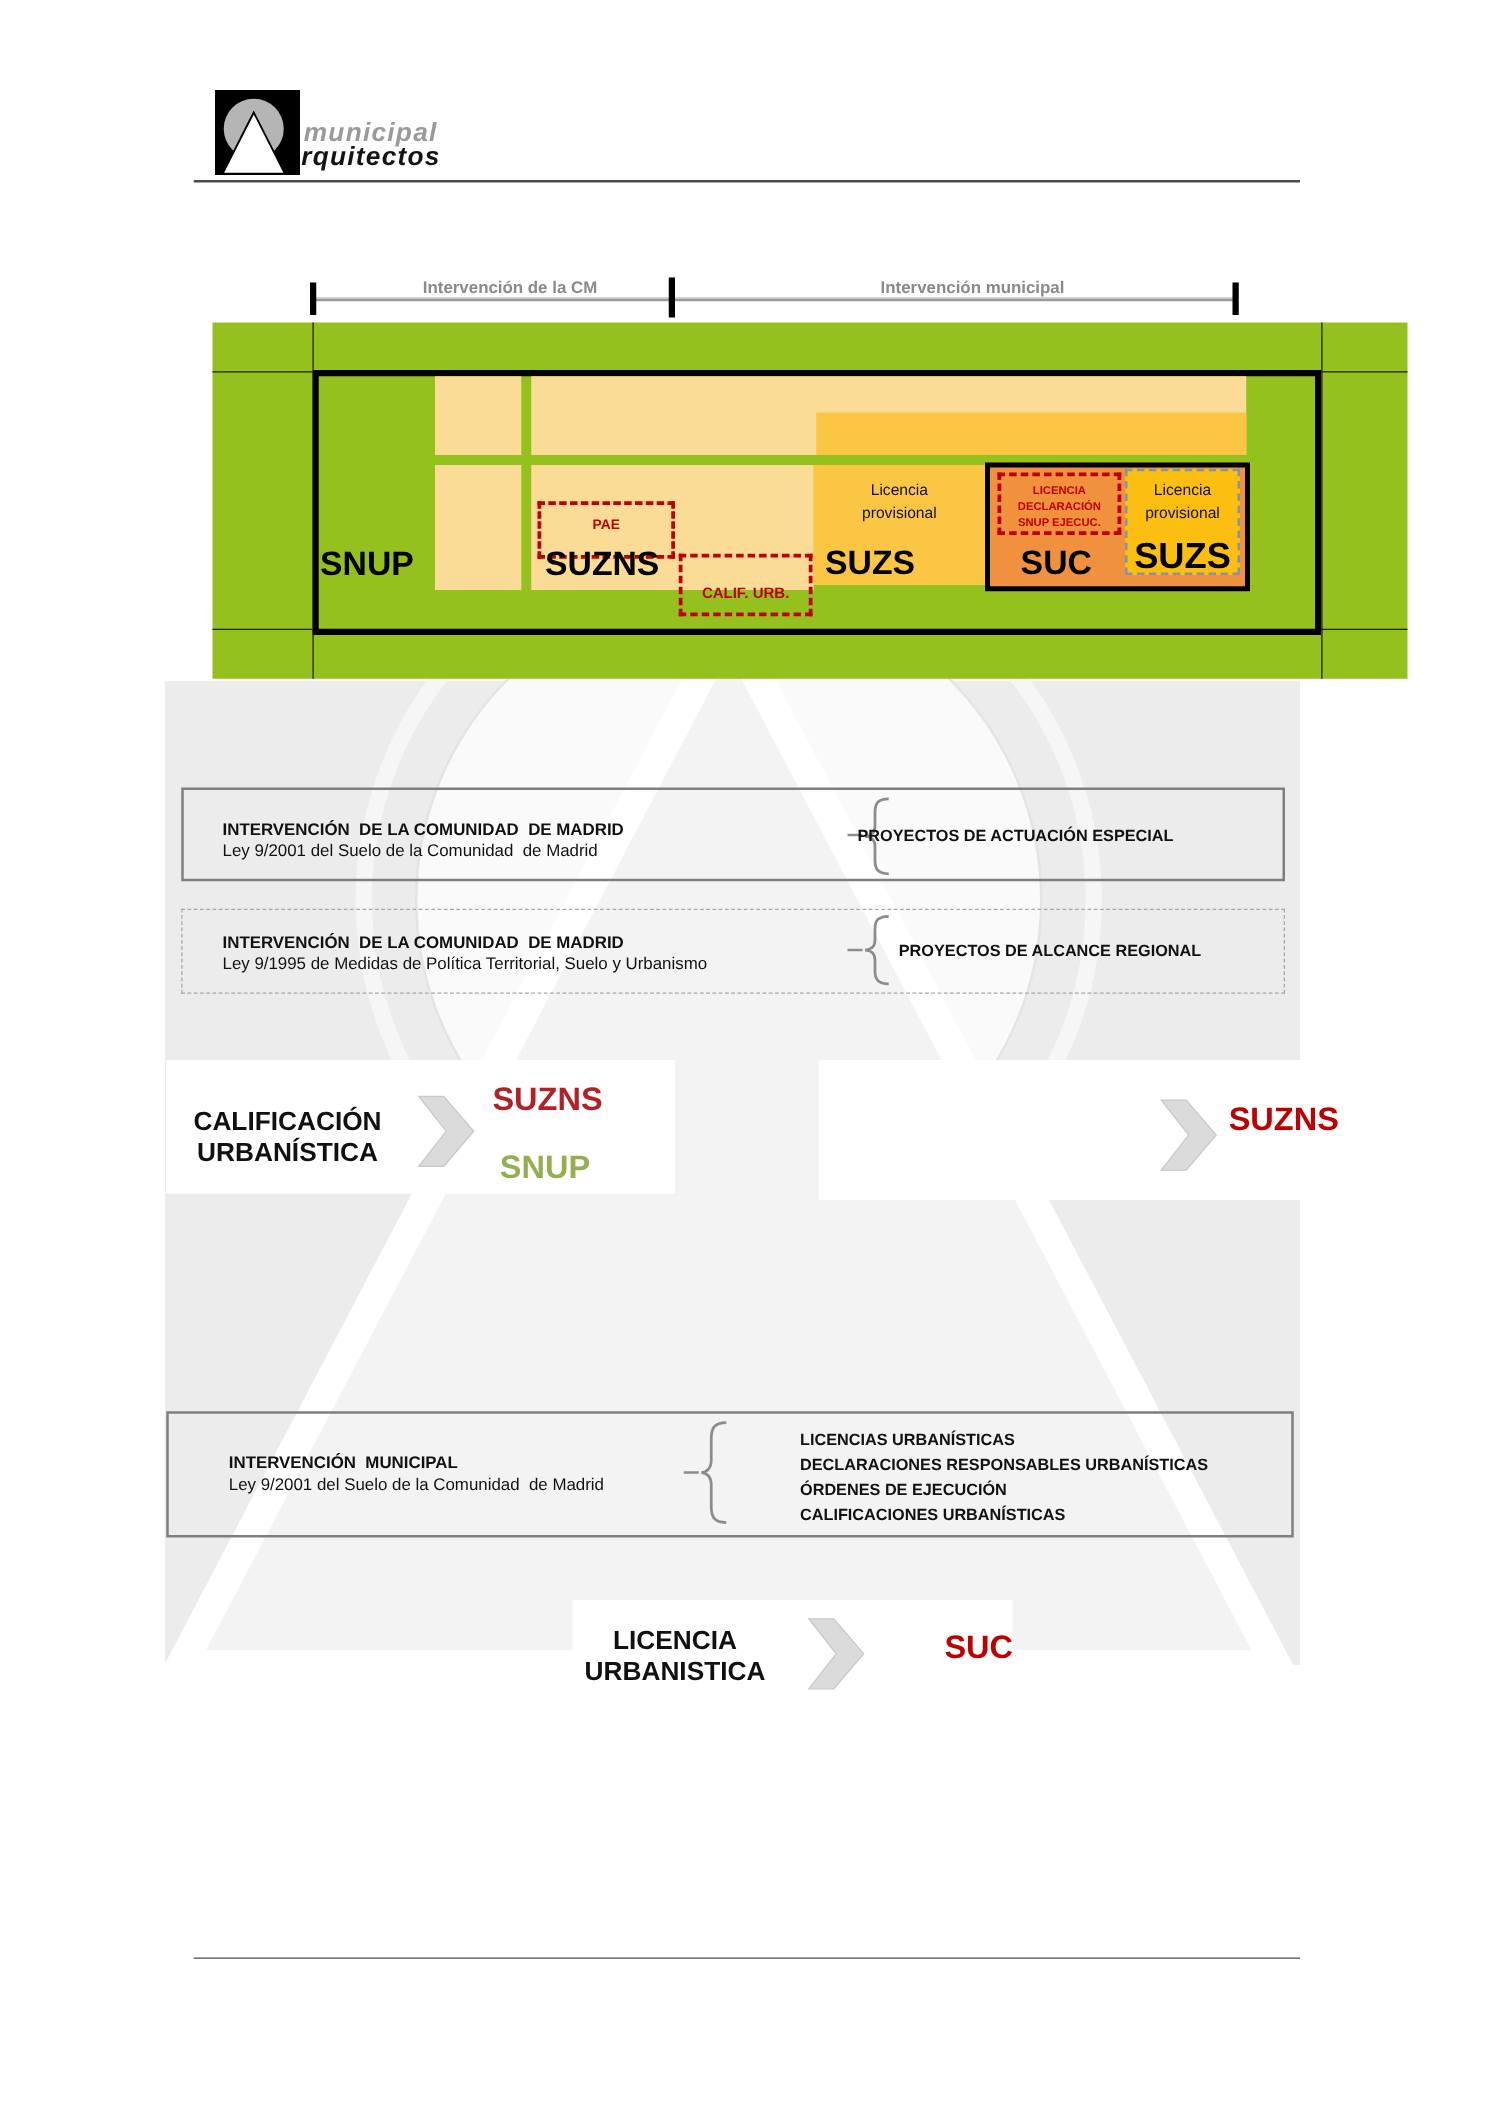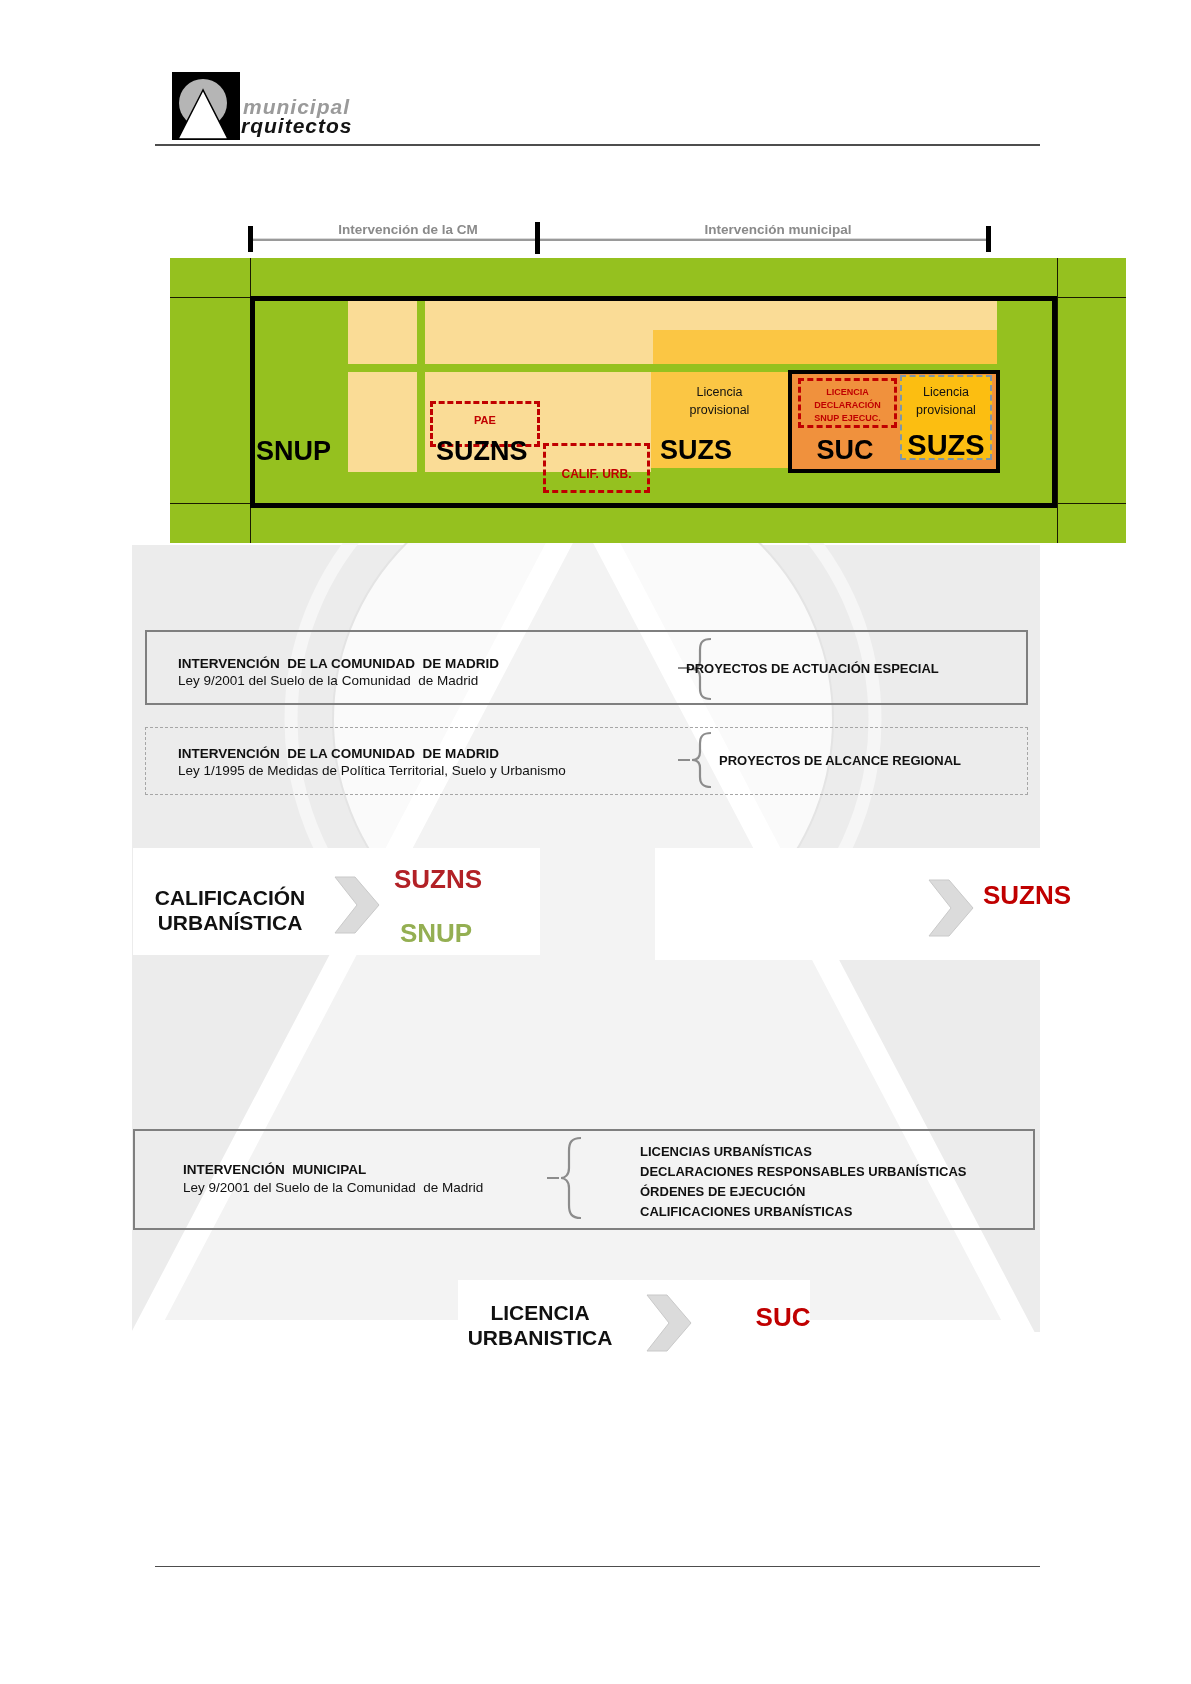--- a/index.html
+++ b/index.html
@@ -116,21 +116,21 @@
   <div class="abs bar-title pre" style="left:178px;top:656px;">INTERVENCIÓN  DE LA COMUNIDAD  DE MADRID</div>
   <div class="abs bar-sub pre" style="left:178px;top:673px;">Ley 9/2001 del Suelo de la Comunidad  de Madrid</div>
   <div class="abs nub" style="left:678px;top:667px;width:12px;"></div>
   <svg class="abs" style="left:688px;top:637px;" width="26" height="64" viewBox="0 0 26 64">
     <path d="M23,2 C14,2 12,6 12,13 L12,24 C12,30 8,32 4,32 C8,32 12,34 12,40 L12,51 C12,58 14,62 23,62" fill="none" stroke="#8c8c8c" stroke-width="2.2"></path>
   </svg>
   <div class="abs bar-item pre" style="left:686px;top:661px;">PROYECTOS DE ACTUACIÓN  ESPECIAL</div>
 
   <div class="abs bar bar-dashed" style="left:145px;top:727px;width:883px;height:68px;"></div>
   <div class="abs bar-title pre" style="left:178px;top:746px;">INTERVENCIÓN  DE LA COMUNIDAD  DE MADRID</div>
-  <div class="abs bar-sub pre" style="left:178px;top:763px;">Ley 1/1995 de Medidas de Política Territorial, Suelo y Urbanismo</div>
+  <div class="abs bar-sub pre" style="left:178px;top:763px;">Ley 9/1995 de Medidas de Política Territorial, Suelo y Urbanismo</div>
   <div class="abs nub" style="left:678px;top:759px;width:12px;"></div>
   <svg class="abs" style="left:688px;top:731px;" width="26" height="58" viewBox="0 0 26 58">
     <path d="M23,2 C14,2 12,6 12,12 L12,21 C12,27 8,29 4,29 C8,29 12,31 12,37 L12,46 C12,52 14,56 23,56" fill="none" stroke="#8c8c8c" stroke-width="2.2"></path>
   </svg>
   <div class="abs bar-item pre" style="left:719px;top:753px;">PROYECTOS DE ALCANCE REGIONAL</div>
 
   <div class="abs flow-box" style="left:133px;top:848px;width:407px;height:107px;"></div>
   <div class="abs flow-src" style="left:230px;top:885px;transform:translateX(-50%);">
     <div>CALIFICACIÓN</div>
     <div>URBANÍSTICA</div>

